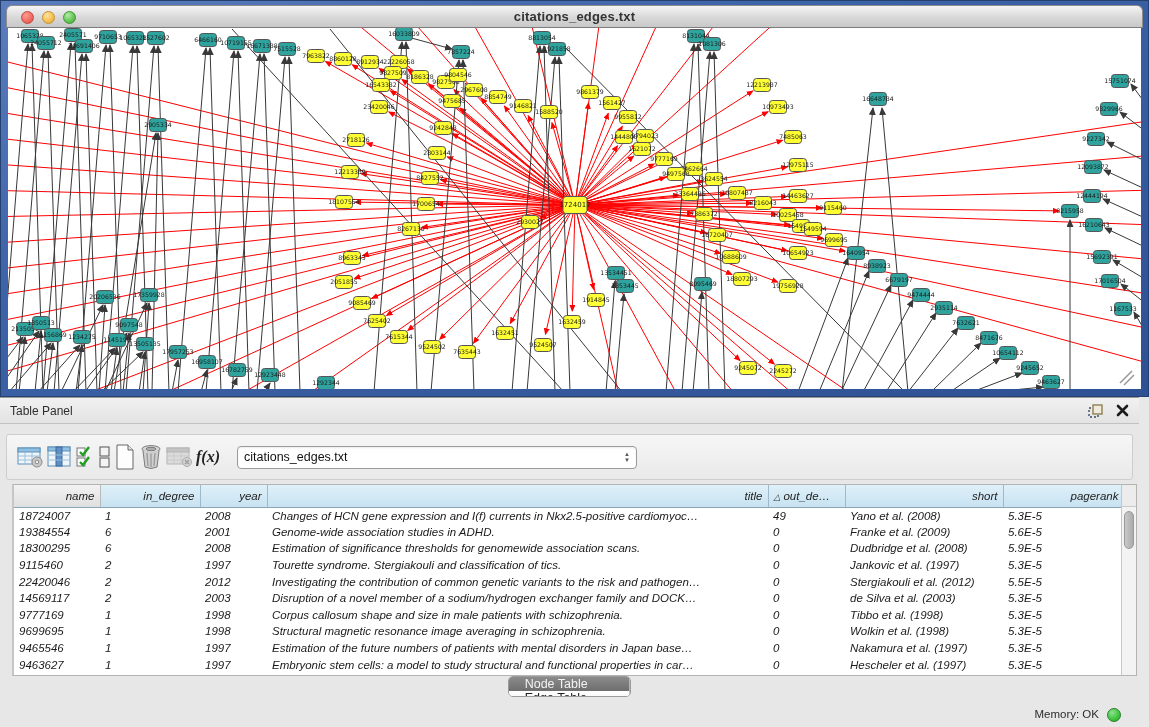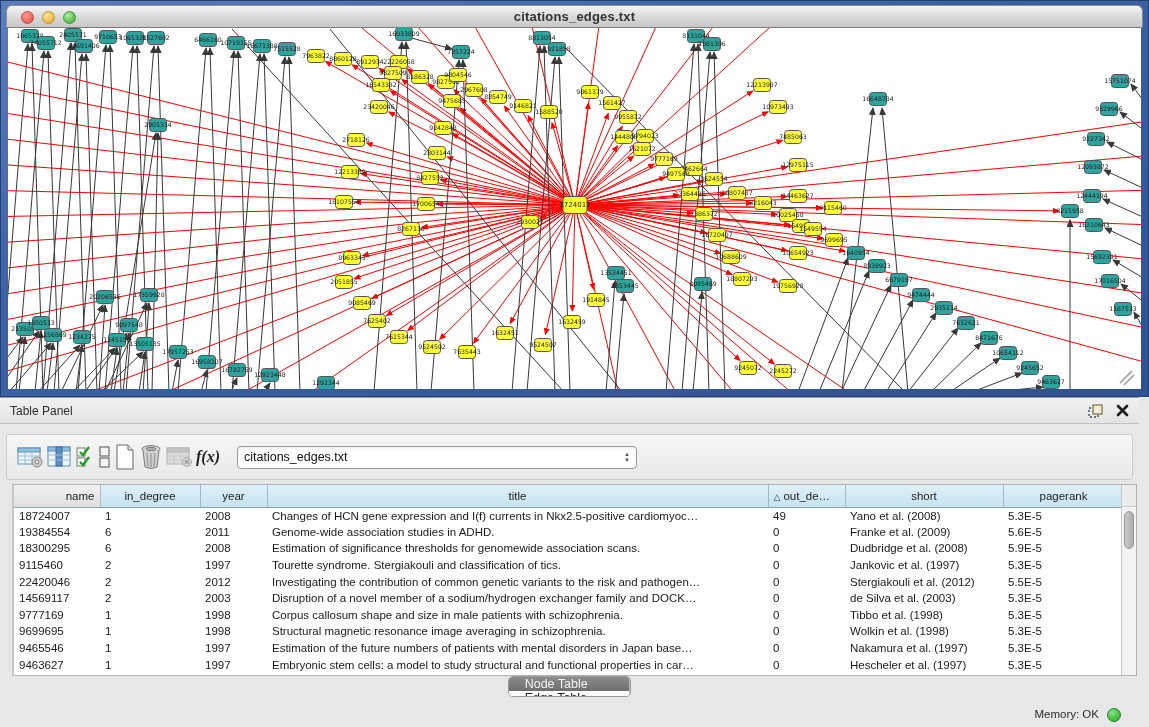--- a/index.html
+++ b/index.html
@@ -56,27 +56,27 @@
   .combo {
     margin-left:14px; width:400px; height:23px; background:#ffffff;
     border:1px solid #9b9b9b; border-radius:4px;
     display:flex; align-items:center; padding:0 6px; font-size:12.5px; color:#111;
     box-shadow:inset 0 1px 2px rgba(0,0,0,.08);
   }
   .combo .cval { flex:1; white-space:nowrap; overflow:hidden; }
   .combo .arrows { font-size:6px; color:#555; line-height:6px; text-align:center; }
   .table-wrap {
     position:absolute; left:12px; top:86px; width:1125px; height:192px;
-    background:#ffffff; border:1px solid #b4b4b4; border-left:2px solid #c6c6c6;
+    background:#ffffff; border:1px solid #b4b4b4; border-left:2px solid #c6c6c6;font-style:italic;
   }
   table.node-table { border-collapse:collapse; table-layout:fixed; width:1110px; font-size:11.5px; color:#1a1a1a; }
   table.node-table th {
     height:22px; font-weight:normal; font-size:11.5px; color:#222;
     background:linear-gradient(#dff0f9,#c7e2f1); border-right:1px solid #9fb9c9; border-bottom:1px solid #8aa5b5;
-    overflow:hidden; white-space:nowrap; text-align:center; padding:0 5px;
+    overflow:hidden; white-space:nowrap; text-align:right; padding:0 5px;
   }
   table.node-table th.gray { background:linear-gradient(#f2f2f2,#dfdfdf); border-right:1px solid #b9b9b9; text-align:right; }
   table.node-table th.sorted { text-align:left; }
   table.node-table td {
     height:16.6px; padding:0 5px; white-space:nowrap; overflow:hidden; text-overflow:clip;
   }
   .sort-tri { font-size:9px; color:#333; margin-right:3px; }
   .vscroll {
     position:absolute; right:0; top:0; bottom:0; width:15px;
     background:#f3f3f3; border-left:1px solid #c6c6c6;
@@ -921,21 +921,21 @@
             <td>1</td>
             <td>2008</td>
             <td>Changes of HCN gene expression and I(f) currents in Nkx2.5-positive cardiomyoc…</td>
             <td>49</td>
             <td>Yano et al. (2008)</td>
             <td>5.3E-5</td>
           </tr>
           <tr>
             <td>19384554</td>
             <td>6</td>
-            <td>2011</td>
+            <td>2001</td>
             <td>Genome-wide association studies in ADHD.</td>
             <td>0</td>
             <td>Franke et al. (2009)</td>
             <td>5.6E-5</td>
           </tr>
           <tr>
             <td>18300295</td>
             <td>6</td>
             <td>2008</td>
             <td>Estimation of significance thresholds for genomewide association scans.</td>

